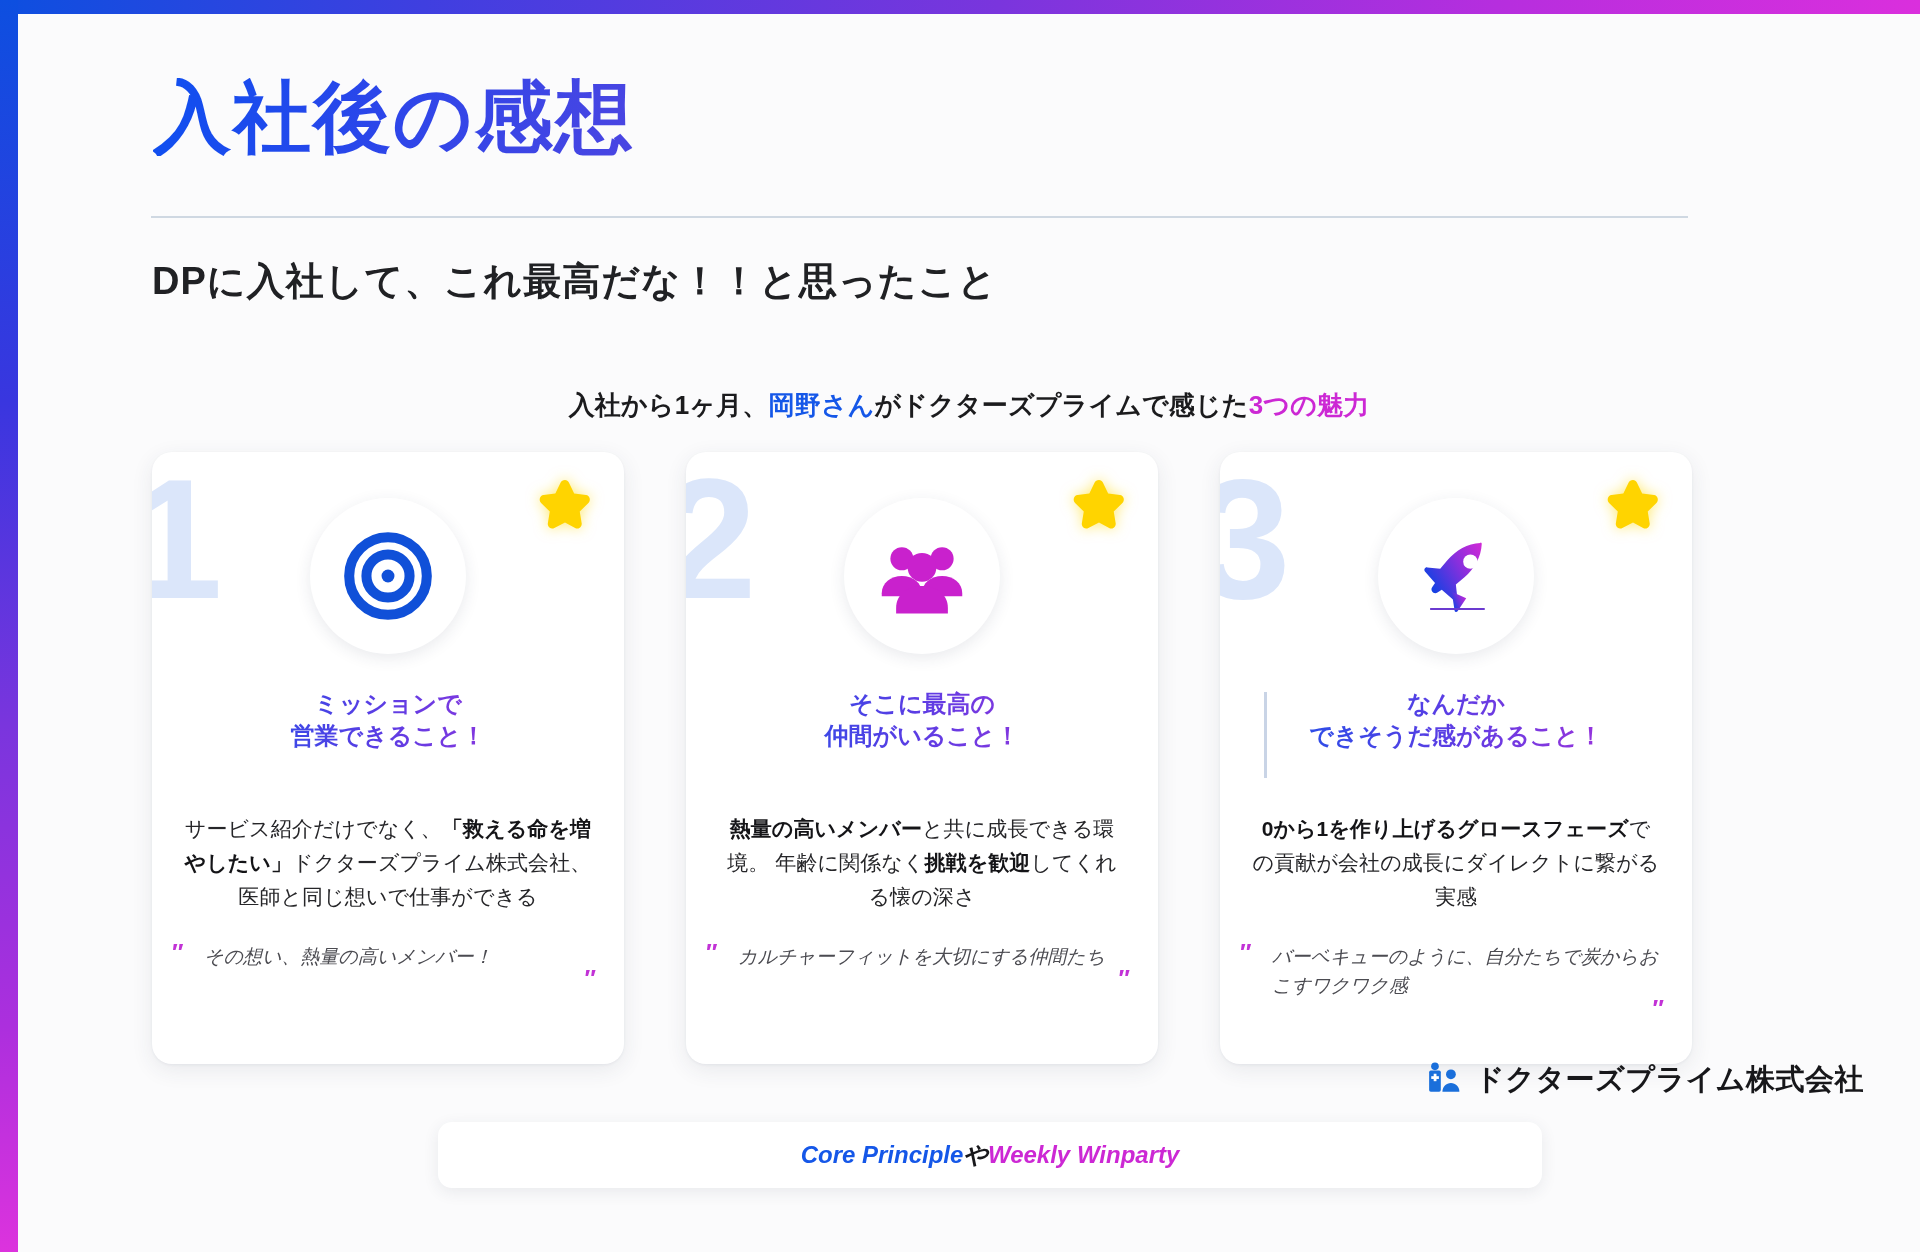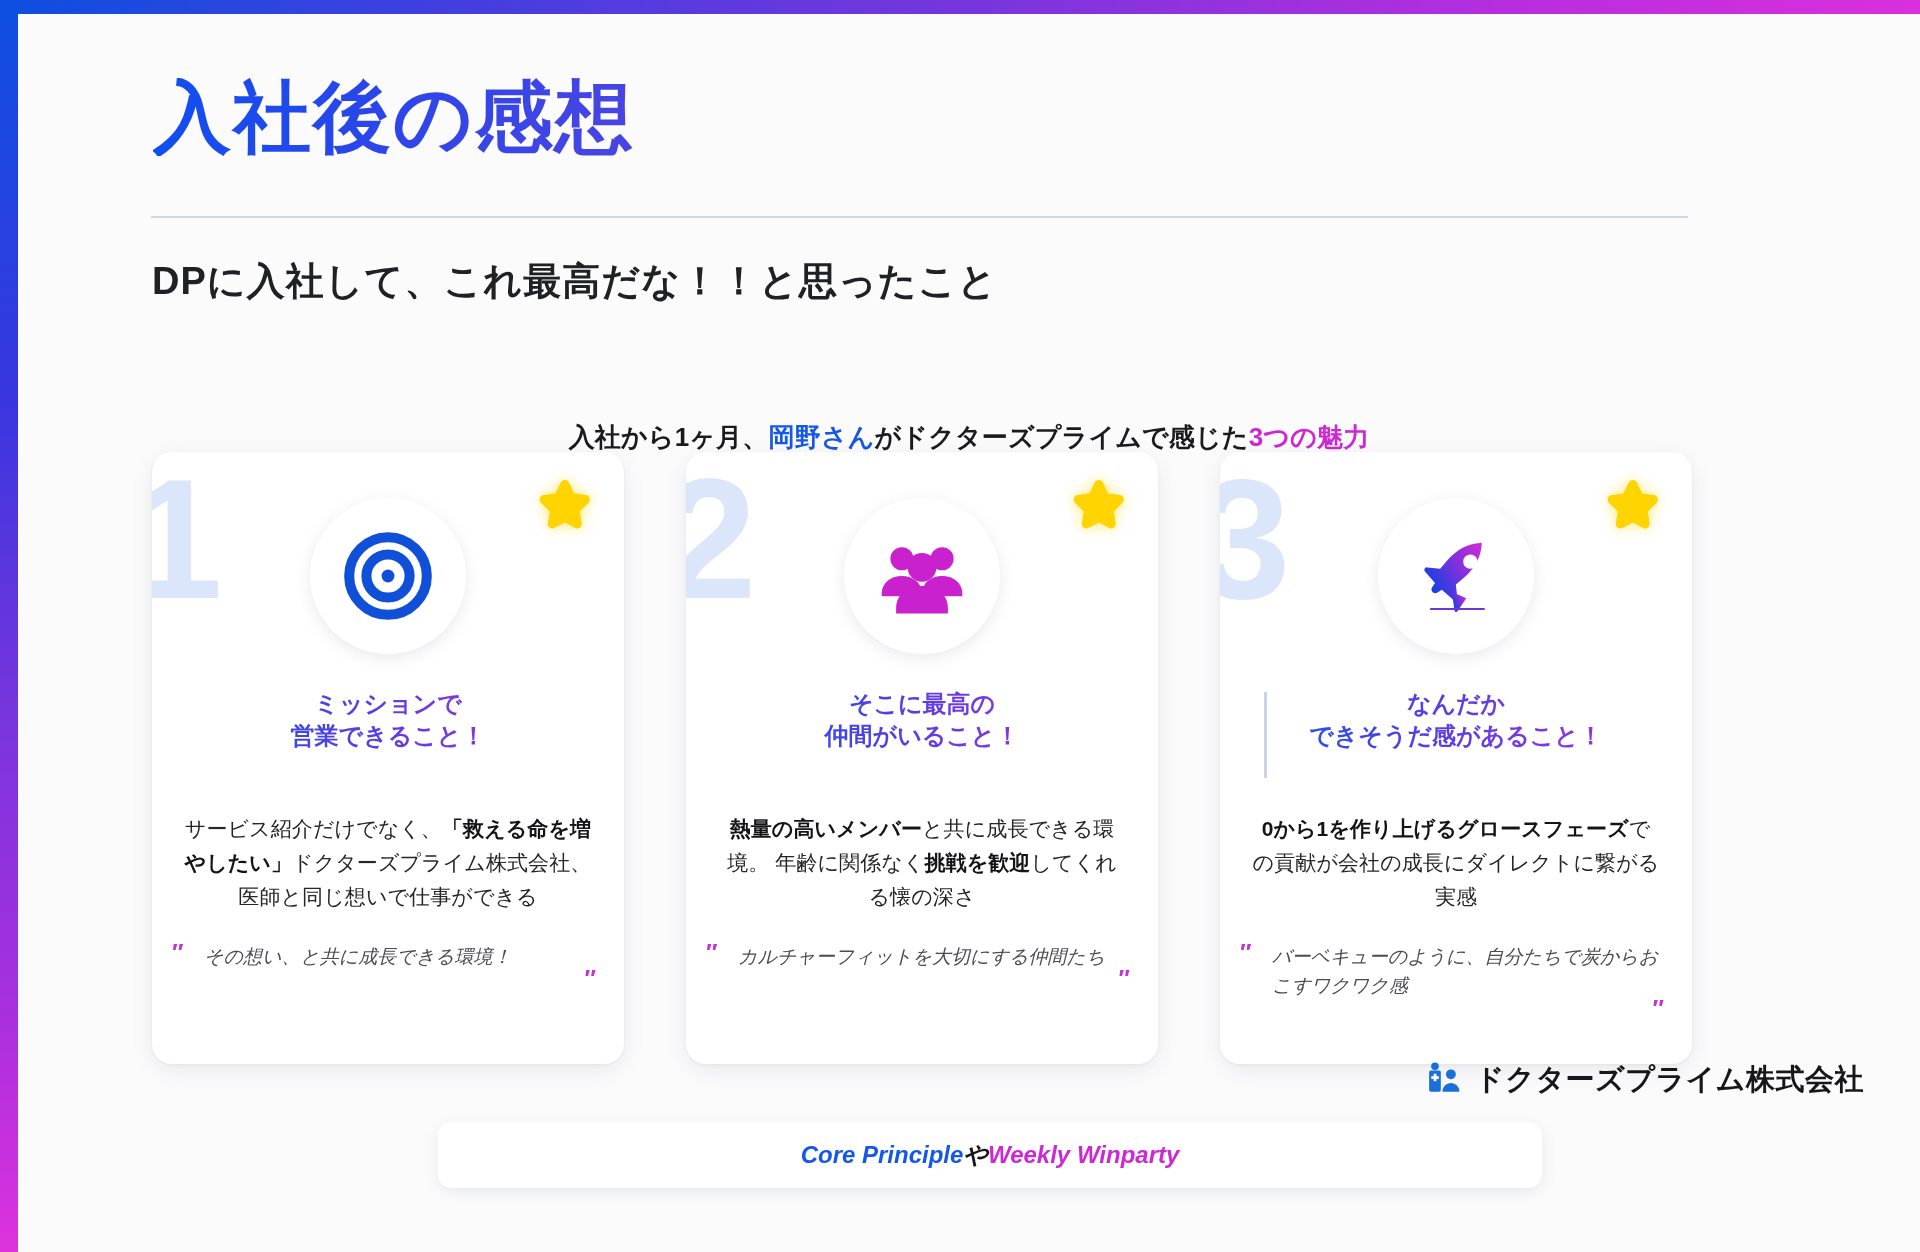--- a/index.html
+++ b/index.html
@@ -80,21 +80,20 @@
 
   .lead {
     position: absolute;
     left: 0; right: 0;
     top: 388px;
     text-align: center;
     font-size: 26px;
     font-weight: 700;
     color: #1b1b1d;
     letter-spacing: .2px;
-    margin-top: 32px;
   }
   .lead .hl-blue   { color: #1557e8; }
   .lead .hl-pink   { color: #cc28d4; }
 
   
   .cards {
     position: absolute;
     left: 134px;
     top: 452px;
     width: 1540px;
@@ -292,21 +291,21 @@
           <div>ミッションで</div>
           <div>営業できること！</div>
         </div>
 
         <div class="card-body">
           <span>サービス紹介だけでなく、</span><b>「救える命を増やしたい」</b><span>ドクターズプライム株式会社、医師と同じ想いで仕事ができる</span>
         </div>
 
         <div class="card-quote">
           <span class="qmark open">″</span>
-          <span class="quote-text">その想い、と共に成長できる環境！</span>
+          <span class="quote-text">その想い、熱量の高いメンバー！</span>
           <span class="qmark close">″</span>
         </div>
       </div>
 
       <div class="card">
         <div class="card-num">2</div>
 
         <div class="card-star">
           <svg viewBox="0 0 24 24" aria-hidden="true">
             <path d="M12 1.7c.7 0 1.3.4 1.6 1l2.2 4.5 4.9.7c.7.1 1.3.6 1.5 1.3.2.7 0 1.5-.5 2l-3.6 3.5.8 4.9c.1.7-.2 1.4-.8 1.8-.6.4-1.3.5-1.9.1L12 19.2l-4.4 2.3c-.6.3-1.4.3-1.9-.1-.6-.4-.9-1.1-.8-1.8l.8-4.9-3.6-3.5c-.5-.5-.7-1.3-.5-2 .2-.7.8-1.2 1.5-1.3l4.9-.7 2.2-4.5c.3-.6.9-1 1.8-1z" fill="#ffd400"></path>

